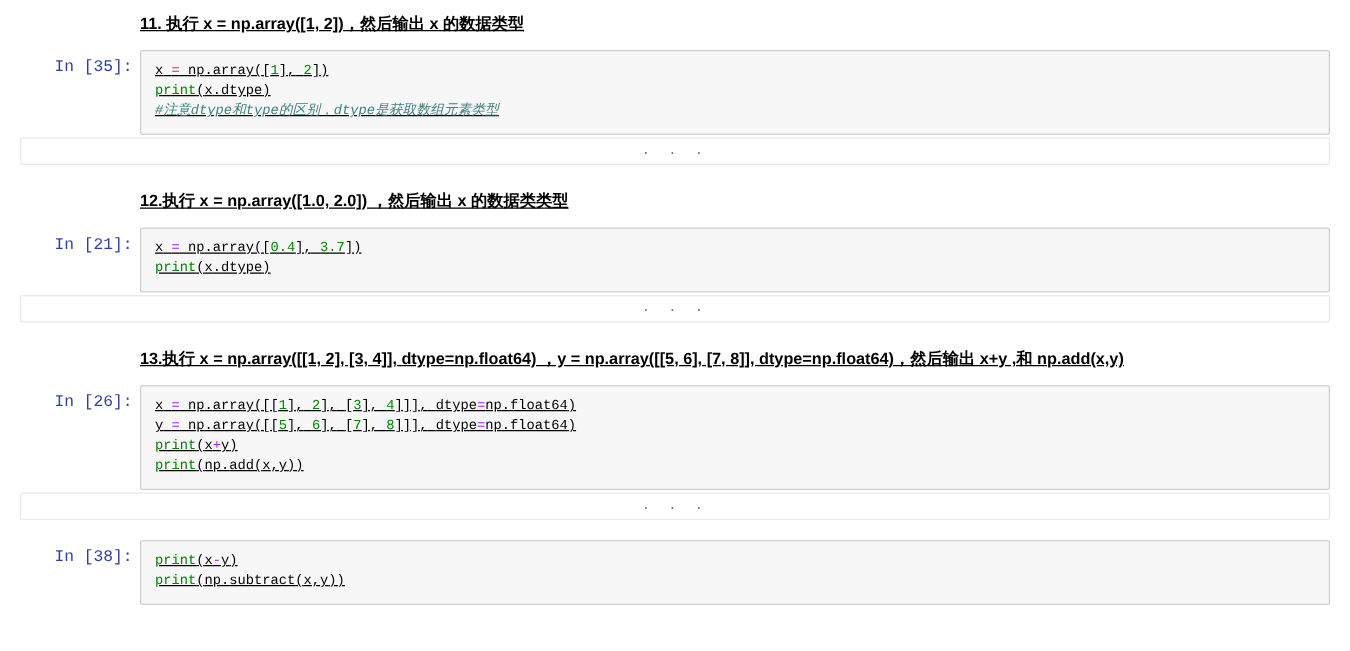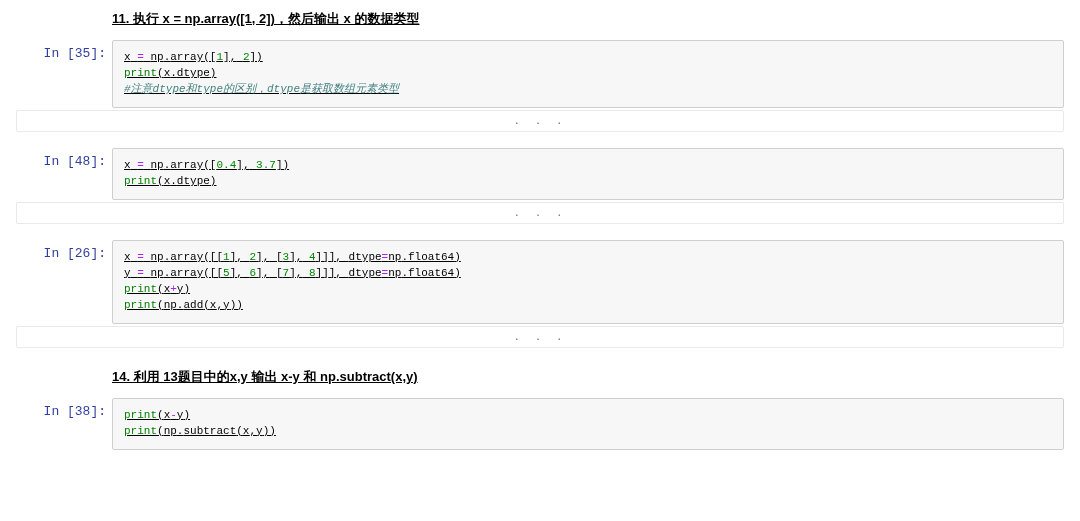--- a/index.html
+++ b/index.html
@@ -93,41 +93,44 @@
     </div>
     <div class="cell code-wrap">
       <div class="prompt">In [35]:</div>
       <div class="code-box">
         <pre><span class="tk-name">x</span> <span class="tk-op">=</span> <span class="tk-name">np</span><span class="tk-punc">.</span><span class="tk-name">array</span><span class="tk-punc">([</span><span class="tk-num">1</span><span class="tk-punc">],</span> <span class="tk-num">2</span><span class="tk-punc">])</span>
 <span class="tk-bltn">print</span><span class="tk-punc">(</span><span class="tk-name">x</span><span class="tk-punc">.</span><span class="tk-name">dtype</span><span class="tk-punc">)</span>
 <span class="tk-cmt">#注意dtype和type的区别，dtype是获取数组元素类型</span></pre>
       </div>
     </div>
     <div class="output-collapsed">. . .</div>
+    <div class="cell heading-row">
+      <h4>12.执行 x = np.array([1.0, 2.0]) ，然后输出 x 的数据类类型</h4>
+    </div>
     <div class="cell code-wrap">
-      <div class="prompt">In [48]:</div>
+      <div class="prompt">In [21]:</div>
       <div class="code-box">
         <pre><span class="tk-name">x</span> <span class="tk-op">=</span> <span class="tk-name">np</span><span class="tk-punc">.</span><span class="tk-name">array</span><span class="tk-punc">([</span><span class="tk-num">0.4</span><span class="tk-punc">],</span> <span class="tk-num">3.7</span><span class="tk-punc">])</span>
 <span class="tk-bltn">print</span><span class="tk-punc">(</span><span class="tk-name">x</span><span class="tk-punc">.</span><span class="tk-name">dtype</span><span class="tk-punc">)</span></pre>
       </div>
     </div>
     <div class="output-collapsed">. . .</div>
+    <div class="cell heading-row">
+      <h4>13.执行 x = np.array([[1, 2], [3, 4]], dtype=np.float64) ，y = np.array([[5, 6], [7, 8]], dtype=np.float64)，然后输出 x+y ,和 np.add(x,y)</h4>
+    </div>
     <div class="cell code-wrap">
       <div class="prompt">In [26]:</div>
       <div class="code-box">
         <pre><span class="tk-name">x</span> <span class="tk-op">=</span> <span class="tk-name">np</span><span class="tk-punc">.</span><span class="tk-name">array</span><span class="tk-punc">([[</span><span class="tk-num">1</span><span class="tk-punc">],</span> <span class="tk-num">2</span><span class="tk-punc">],</span> <span class="tk-punc">[</span><span class="tk-num">3</span><span class="tk-punc">],</span> <span class="tk-num">4</span><span class="tk-punc">]]</span><span class="tk-punc">],</span> <span class="tk-name">dtype</span><span class="tk-op">=</span><span class="tk-name">np</span><span class="tk-punc">.</span><span class="tk-name">float64</span><span class="tk-punc">)</span>
 <span class="tk-name">y</span> <span class="tk-op">=</span> <span class="tk-name">np</span><span class="tk-punc">.</span><span class="tk-name">array</span><span class="tk-punc">([[</span><span class="tk-num">5</span><span class="tk-punc">],</span> <span class="tk-num">6</span><span class="tk-punc">],</span> <span class="tk-punc">[</span><span class="tk-num">7</span><span class="tk-punc">],</span> <span class="tk-num">8</span><span class="tk-punc">]]</span><span class="tk-punc">],</span> <span class="tk-name">dtype</span><span class="tk-op">=</span><span class="tk-name">np</span><span class="tk-punc">.</span><span class="tk-name">float64</span><span class="tk-punc">)</span>
 <span class="tk-bltn">print</span><span class="tk-punc">(</span><span class="tk-name">x</span><span class="tk-op">+</span><span class="tk-name">y</span><span class="tk-punc">)</span>
 <span class="tk-bltn">print</span><span class="tk-punc">(</span><span class="tk-name">np</span><span class="tk-punc">.</span><span class="tk-name">add</span><span class="tk-punc">(</span><span class="tk-name">x</span><span class="tk-punc">,</span><span class="tk-name">y</span><span class="tk-punc">))</span></pre>
       </div>
     </div>
     <div class="output-collapsed">. . .</div>
-    <div class="cell heading-row">
-      <h4>14. 利用 13题目中的x,y 输出 x-y 和 np.subtract(x,y)</h4>
-    </div>
     <div class="cell code-wrap">
       <div class="prompt">In [38]:</div>
       <div class="code-box">
         <pre><span class="tk-bltn">print</span><span class="tk-punc">(</span><span class="tk-name">x</span><span class="tk-op">-</span><span class="tk-name">y</span><span class="tk-punc">)</span>
 <span class="tk-bltn">print</span><span class="tk-punc">(</span><span class="tk-name">np</span><span class="tk-punc">.</span><span class="tk-name">subtract</span><span class="tk-punc">(</span><span class="tk-name">x</span><span class="tk-punc">,</span><span class="tk-name">y</span><span class="tk-punc">))</span></pre>
       </div>
     </div>
   </div>
 
 </body></html>

